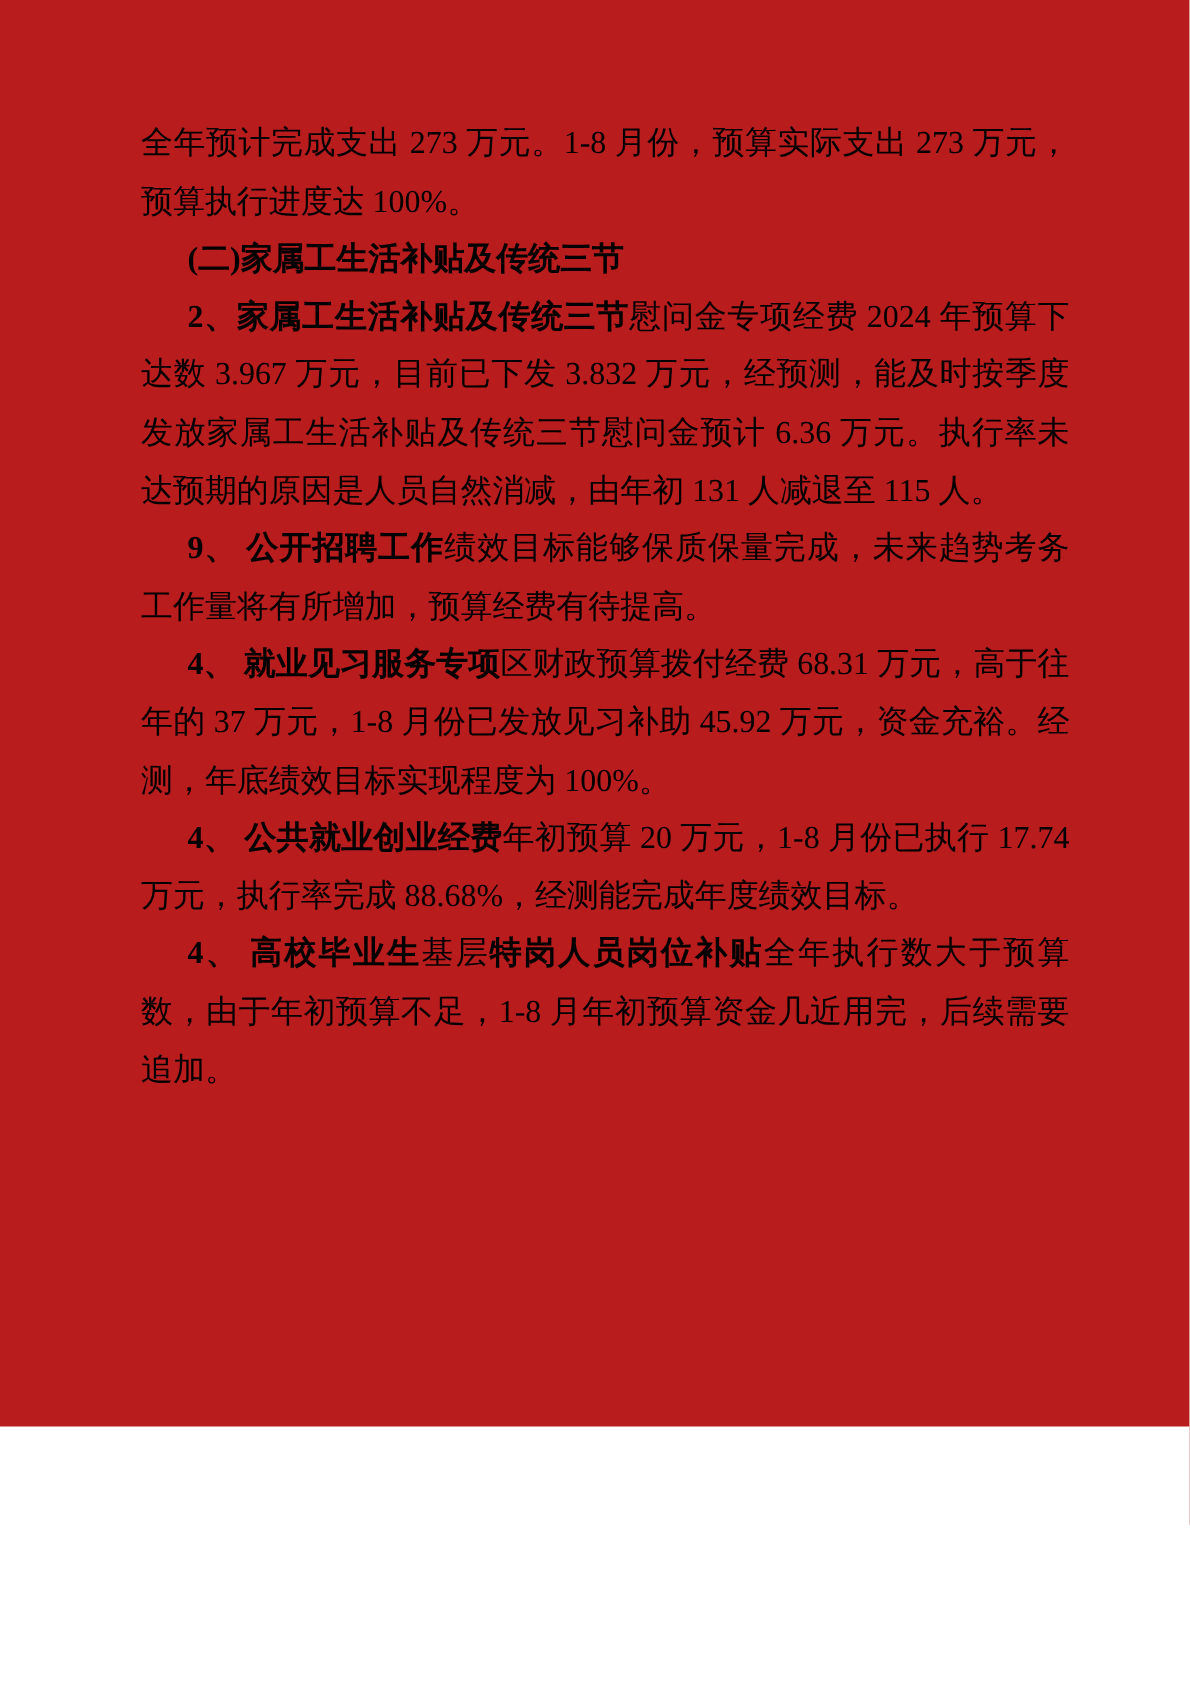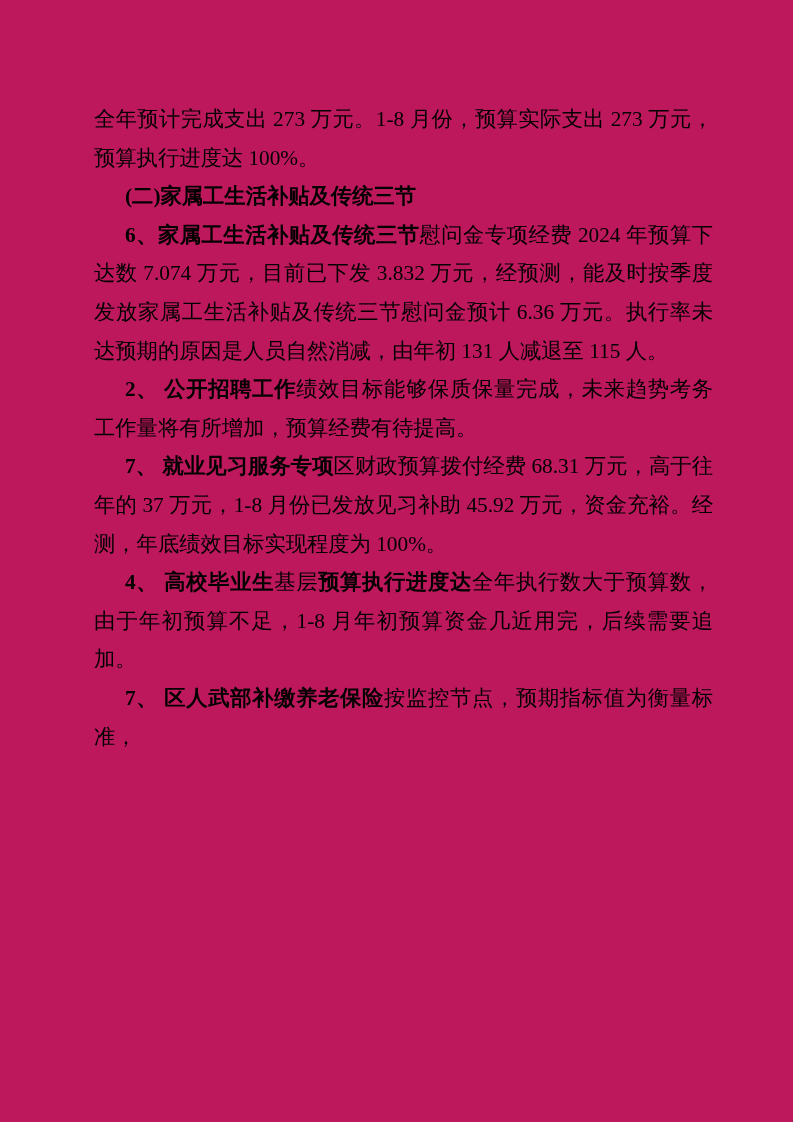--- a/index.html
+++ b/index.html
@@ -8,23 +8,23 @@
     background: #ffffff;
   }
   body {
     width: 793px;
     height: 1122px;
     overflow: hidden;
   }
   .page {
     box-sizing: border-box;
     width: 793px;
-    height: 1122px;
-    background: #be185d;
-    padding: 100px 80px 0 94px;
+    height: 951px;
+    background: #b91c1c;
+    padding: 76px 80px 0 94px;
   }
   .doc-body {
     width: 619px;
   }
   p.para {
     margin: 0;
     padding: 0;
     font-family: "Liberation Serif", "DejaVu Serif", serif;
     font-size: 21.3px;
     line-height: 38.6px;
@@ -39,19 +39,19 @@
   .run { font-weight: normal; }
   .run.bold { font-weight: bold; }
 </style>
 </head>
 <body style="background: rgb(255, 255, 255);">
 
 <div class="page">
   <div class="doc-body">
       <p class="para"><span class="run">全年预计完成支出 273 万元。1-8 月份，预算实际支出 273 万元，预算执行进度达 100%。</span></p>
       <p class="para indent"><span class="run bold">(二)家属工生活补贴及传统三节</span></p>
-      <p class="para indent"><span class="run bold">6、家属工生活补贴及传统三节</span><span class="run">慰问金专项经费 2024 年预算下达数 7.074 万元，目前已下发 3.832 万元，经预测，能及时按季度发放家属工生活补贴及传统三节慰问金预计 6.36 万元。执行率未达预期的原因是人员自然消减，由年初 131 人减退至 115 人。</span></p>
-      <p class="para indent"><span class="run bold">2、 公开招聘工作</span><span class="run">绩效目标能够保质保量完成，未来趋势考务工作量将有所增加，预算经费有待提高。</span></p>
-      <p class="para indent"><span class="run bold">7、 就业见习服务专项</span><span class="run">区财政预算拨付经费 68.31 万元，高于往年的 37 万元，1-8 月份已发放见习补助 45.92 万元，资金充裕。经测，年底绩效目标实现程度为 100%。</span></p>
-      <p class="para indent"><span class="run bold">4、 高校毕业生</span><span class="run">基层</span><span class="run bold">预算执行进度达</span><span class="run">全年执行数大于预算数，由于年初预算不足，1-8 月年初预算资金几近用完，后续需要追加。</span></p>
-      <p class="para indent"><span class="run bold">7、 区人武部补缴养老保险</span><span class="run">按监控节点，预期指标值为衡量标准，</span></p>
+      <p class="para indent"><span class="run bold">2、家属工生活补贴及传统三节</span><span class="run">慰问金专项经费 2024 年预算下达数 3.967 万元，目前已下发 3.832 万元，经预测，能及时按季度发放家属工生活补贴及传统三节慰问金预计 6.36 万元。执行率未达预期的原因是人员自然消减，由年初 131 人减退至 115 人。</span></p>
+      <p class="para indent"><span class="run bold">9、 公开招聘工作</span><span class="run">绩效目标能够保质保量完成，未来趋势考务工作量将有所增加，预算经费有待提高。</span></p>
+      <p class="para indent"><span class="run bold">4、 就业见习服务专项</span><span class="run">区财政预算拨付经费 68.31 万元，高于往年的 37 万元，1-8 月份已发放见习补助 45.92 万元，资金充裕。经测，年底绩效目标实现程度为 100%。</span></p>
+      <p class="para indent"><span class="run bold">4、 公共就业创业经费</span><span class="run">年初预算 20 万元，1-8 月份已执行 17.74 万元，执行率完成 88.68%，经测能完成年度绩效目标。</span></p>
+      <p class="para indent"><span class="run bold">4、 高校毕业生</span><span class="run">基层</span><span class="run bold">特岗人员岗位补贴</span><span class="run">全年执行数大于预算数，由于年初预算不足，1-8 月年初预算资金几近用完，后续需要追加。</span></p>
     </div>
 </div>
 
 </body></html>

